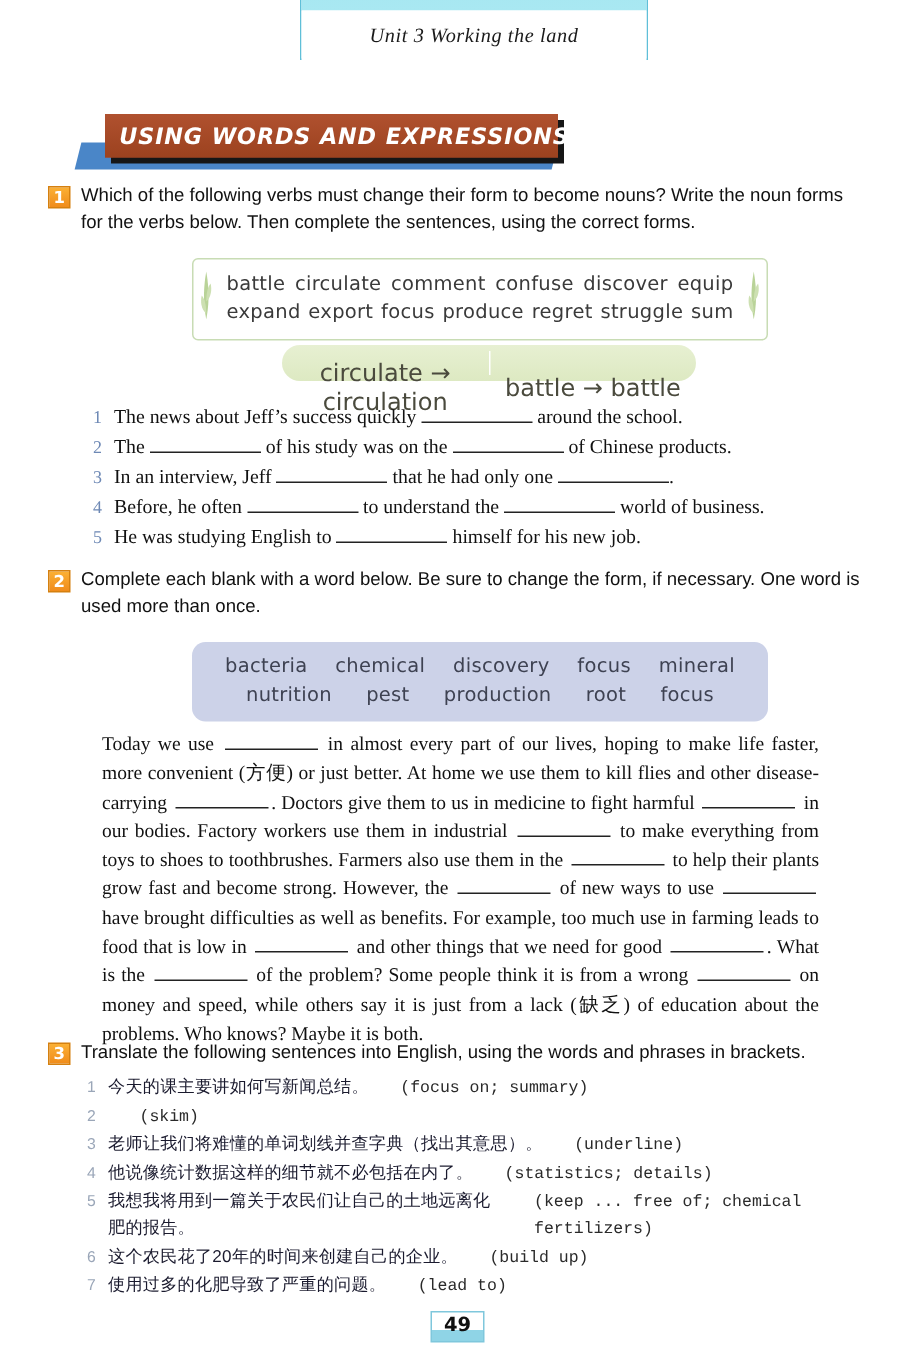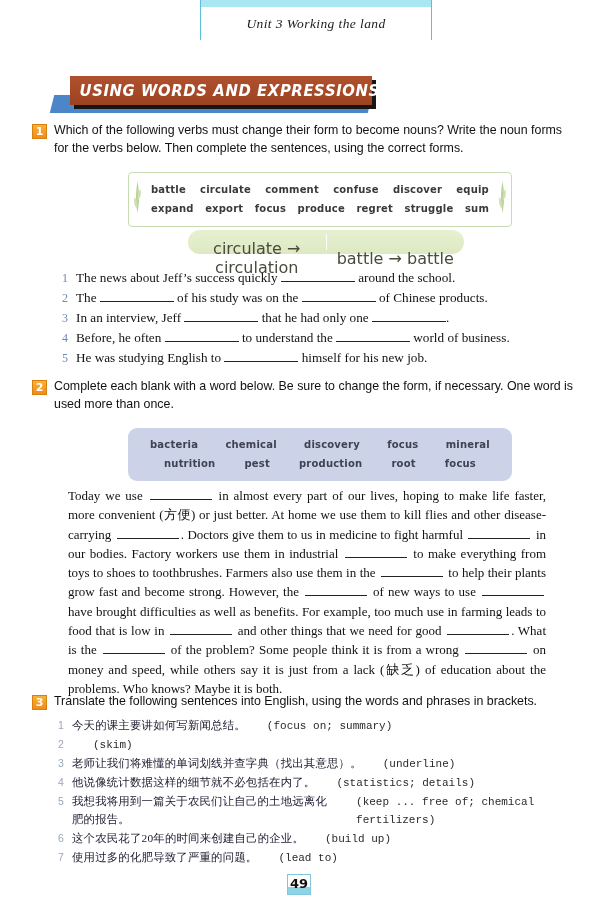--- a/index.html
+++ b/index.html
@@ -126,25 +126,24 @@
     border-radius: 4px;
   }
   .wordbox-purple {
     background: #ccd2e8;
     border-radius: 9px;
   }
   .wordrow {
     display: flex;
     justify-content: space-between;
     font-family: "DejaVu Sans", sans-serif;
-    font-size: 10px;
+    font-size: 13px;
     letter-spacing: .2px;
     color: #3a3a3a;
     line-height: 19px;
-    font-weight: bold;
   }
   .wordrow-purple { color: #3e4252; }
   .wordrow span { white-space: nowrap; }
   .leaf {
     position: absolute;
     top: 6px;
     width: 9px; height: 34px;
   }
   .leaf.l { left: 4px; }
   .leaf.r { right: 4px; }
@@ -217,37 +216,37 @@
     margin-bottom: .5px;
   }
   .tsent-n {
     flex: 0 0 auto;
     width: 14px;
     color: #9aa6b8;
     font-family: "Liberation Sans", sans-serif;
     font-size: 10.5px;
   }
   .tsent-cn {
-    font-family: Liberation Serif, serif;
+    font-family: Liberation Sans, sans-serif;
     font-size: 11.4px;
     color: #1a1a2e;
     letter-spacing: .2px;
   }
   .tsent-br {
     font-family: Liberation Mono, monospace;
     font-size: 11px;
     color: #2a2a2a;
     margin-left: 21px;
   }
 
   
   .pagenum {
     position: absolute;
     left: 287px; top: 874px;
-    width: 24px; height: 21px;
+    width: 36px; height: 21px;
     border: 1px solid #7fc7dc;
     background: linear-gradient(#ffffff 0 62%, #8fd4e6 62% 100%);
     font-family: "DejaVu Sans", sans-serif;
     font-weight: bold;
     font-size: 13px;
     color: #101010;
     text-align: center;
     line-height: 17px;
   }
 </style>

